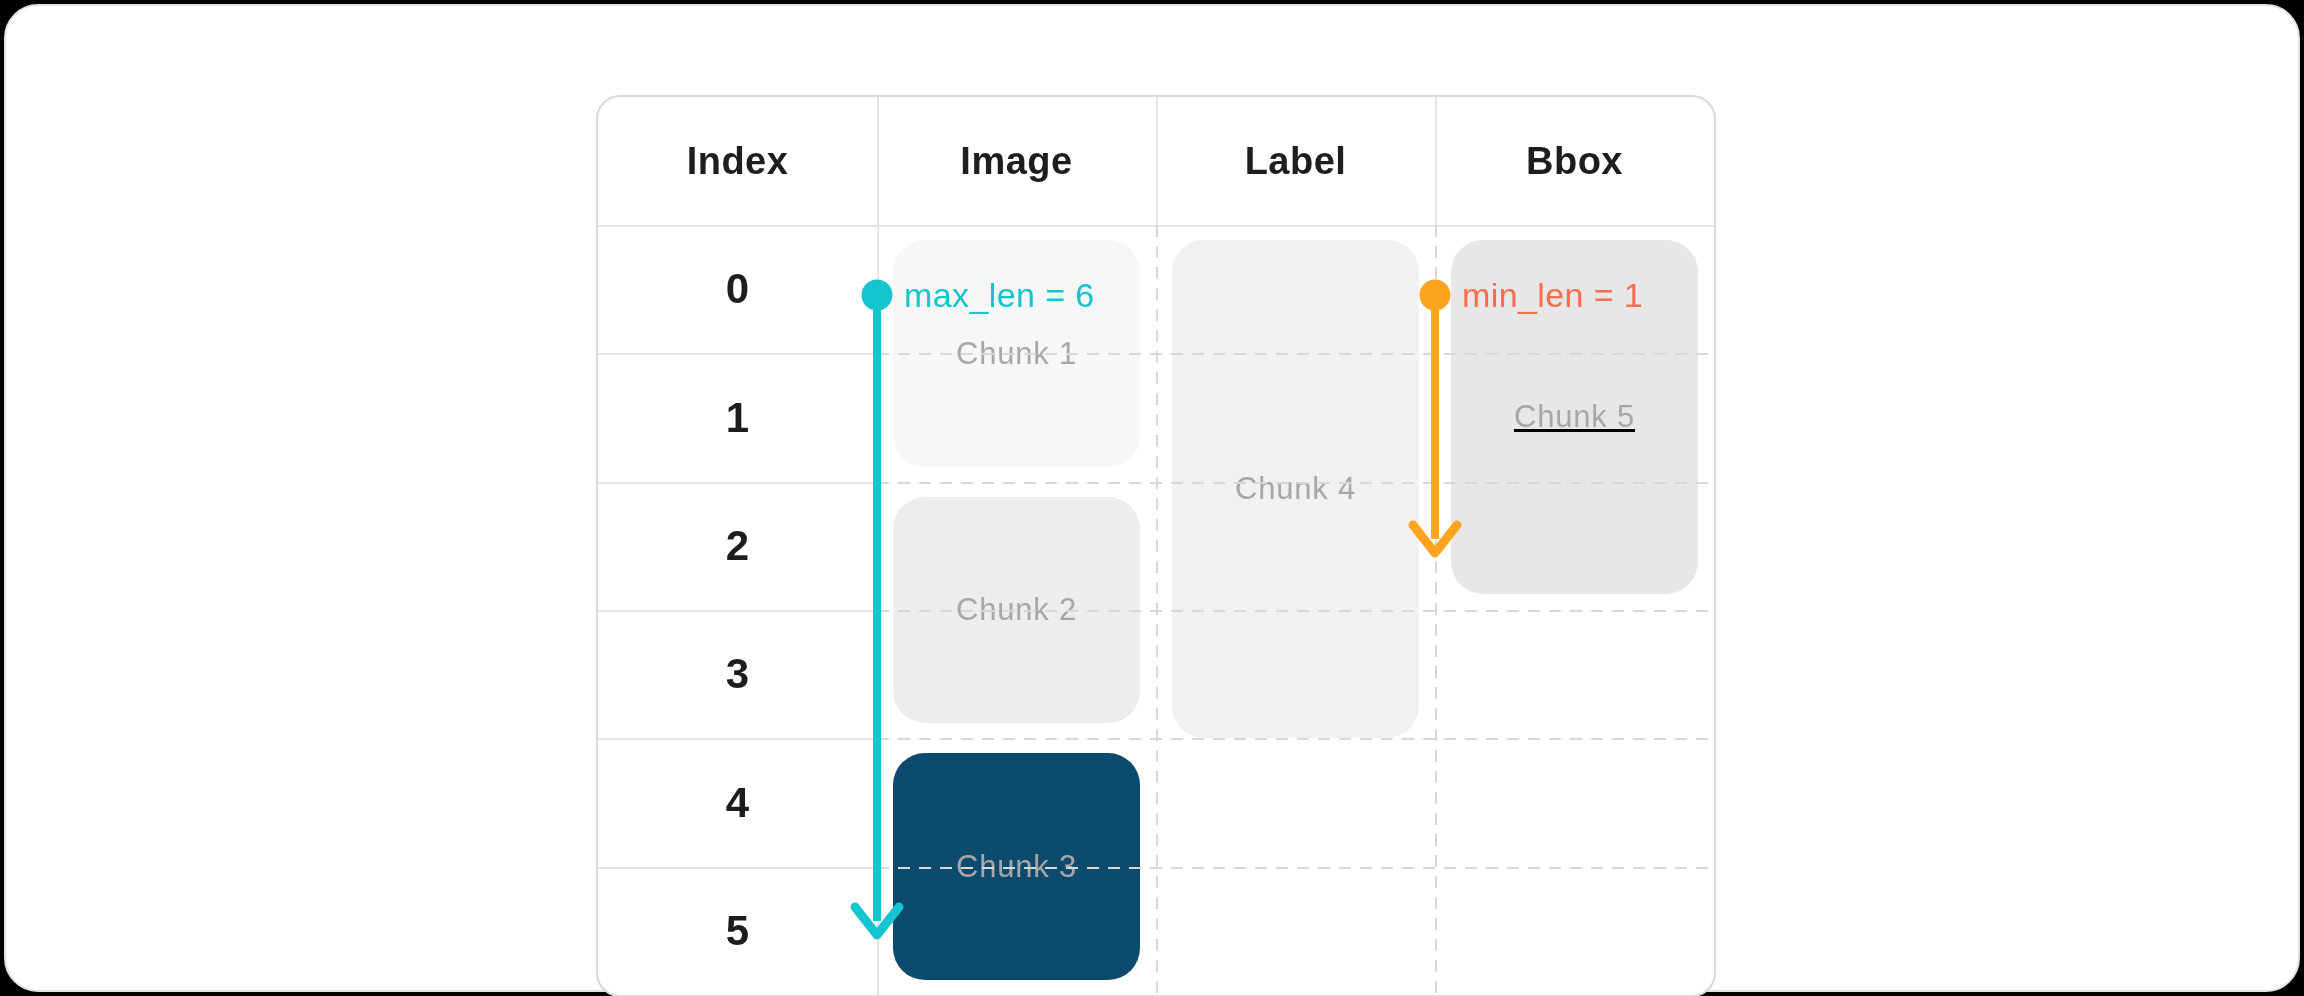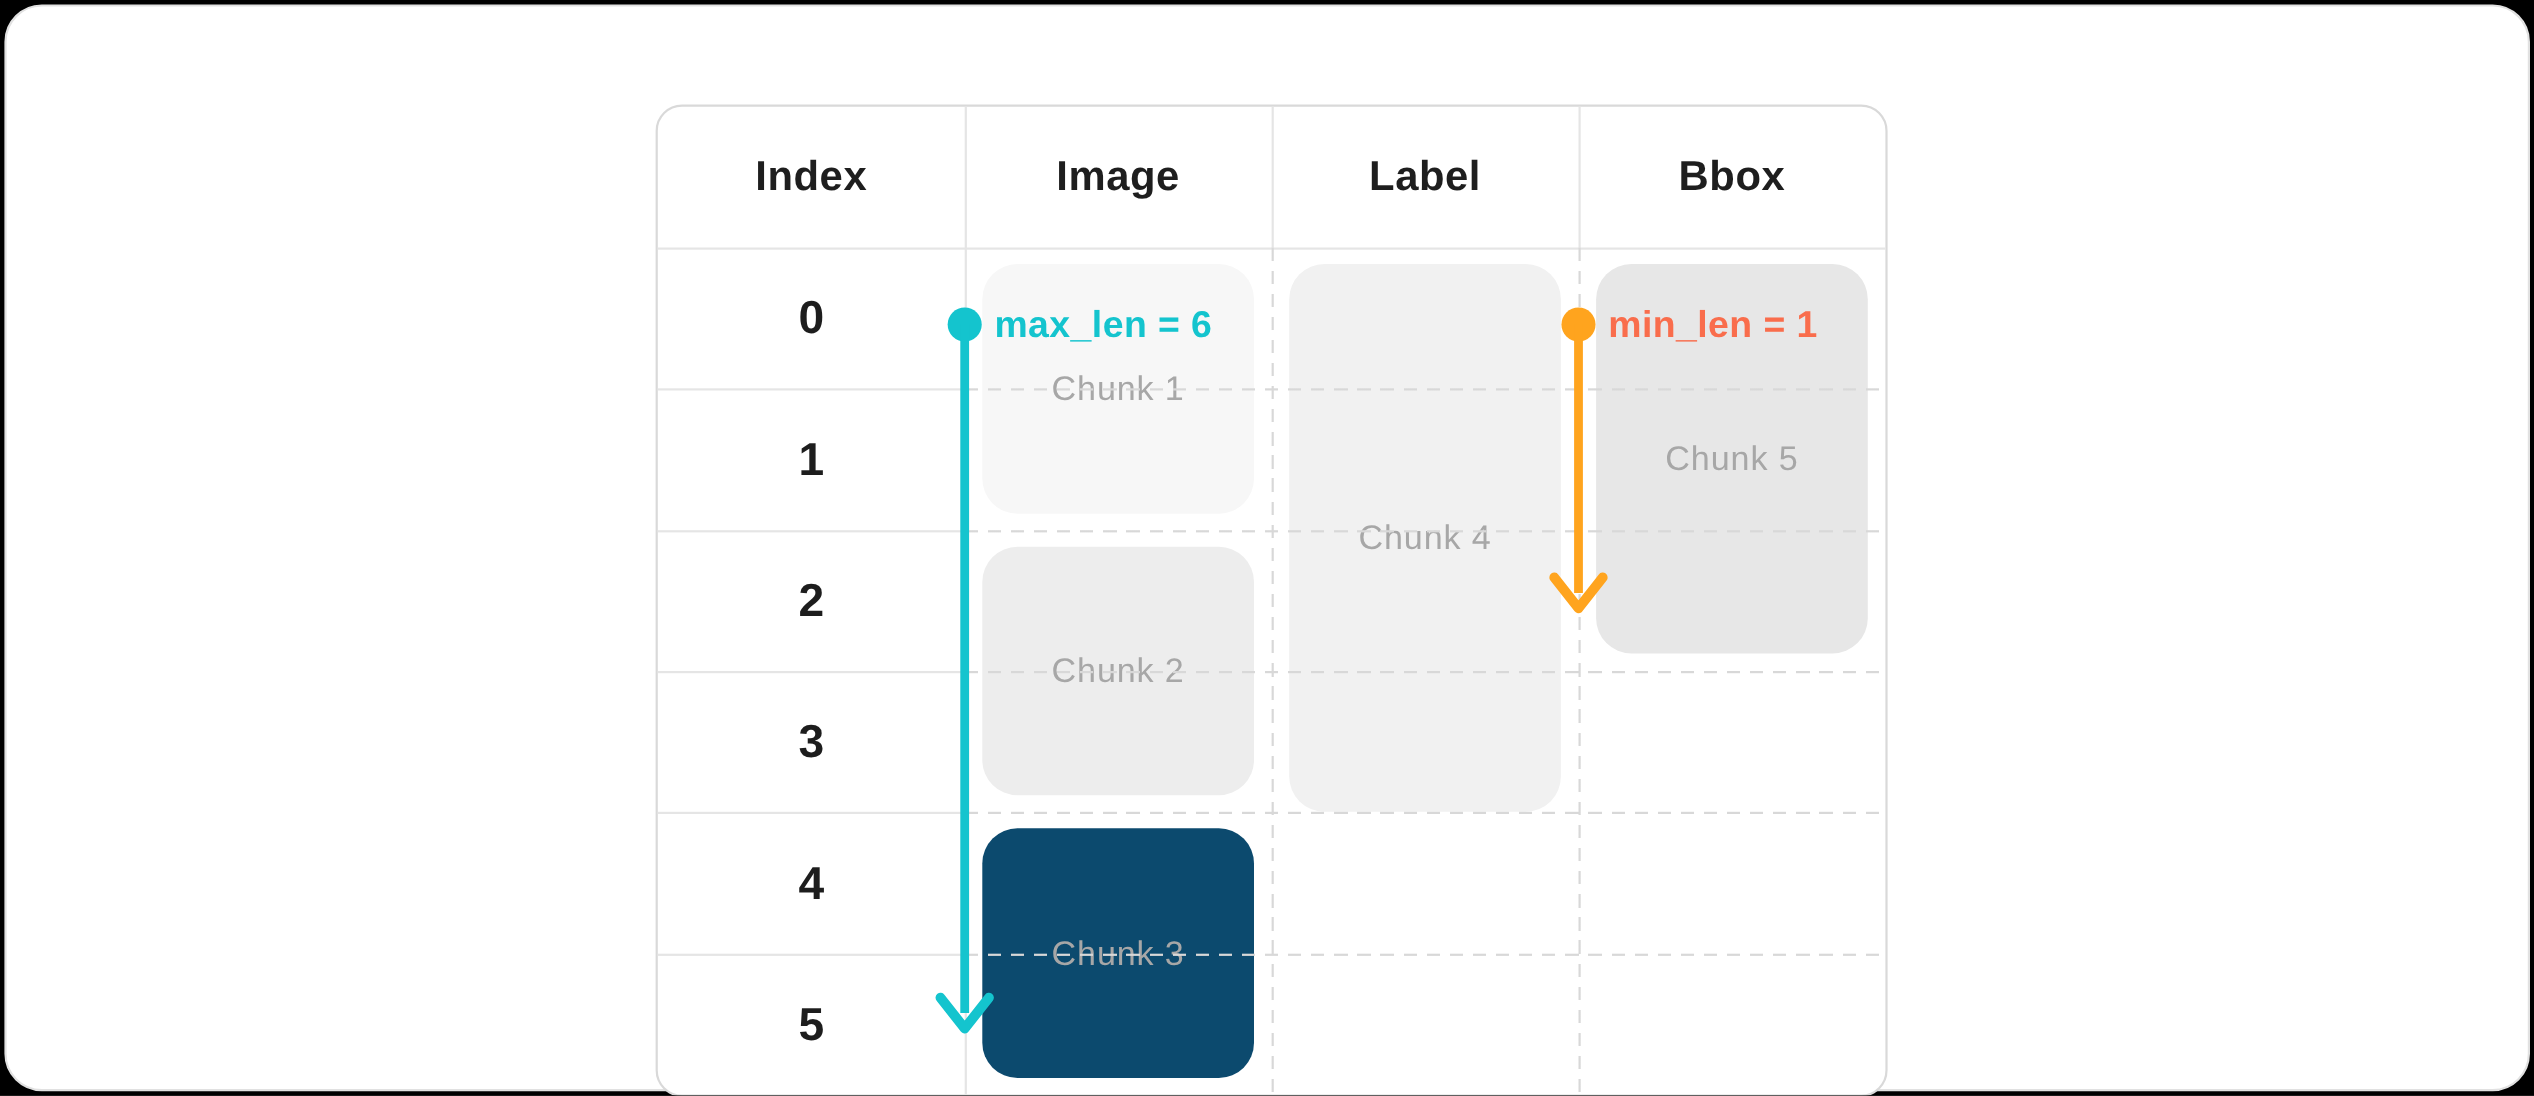--- a/index.html
+++ b/index.html
@@ -24,21 +24,21 @@
           background:repeating-linear-gradient(90deg,#D8D8D8 0 12px,transparent 12px 21px);}
   .dash-v{position:absolute;width:2px;z-index:30;
           background:repeating-linear-gradient(180deg,#D8D8D8 0 12px,transparent 12px 21px);}
   
   .chunk{position:absolute;width:247px;border-radius:32px;z-index:10;display:flex;
          align-items:center;justify-content:center;}
   .chunk span{font-size:31px;color:#A7A7A7;letter-spacing:0.8px;}
   
   .arrow{position:absolute;z-index:40;}
   .ann{position:absolute;height:44px;display:flex;align-items:center;z-index:40;
-       font-size:34px;font-weight:700;letter-spacing:0.4px;white-space:nowrap;}
+       font-size:34px;font-weight:400;letter-spacing:0.4px;white-space:nowrap;}
 </style>
 </head>
 <body>
 
 <div class="screen">
   <div class="card">
     <div class="table">
 
       <div class="hcell" style="left:0px">Index</div>
       <div class="hcell" style="left:279px">Image</div>
@@ -76,21 +76,21 @@
       </div>
       <div class="chunk" style="left: 295px; top: 400px; height: 226px; background: rgb(237, 237, 237);">
         <span>Chunk 2</span>
       </div>
       <div class="chunk" style="left: 295px; top: 656px; height: 227px; background: #0c4a6e;">
         <span>Chunk 3</span>
       </div>
       <div class="chunk" style="left: 574px; top: 143px; height: 498px; background: rgb(241, 241, 241);">
         <span>Chunk 4</span>
       </div>
-      <div class="chunk" style="left: 853px; top: 143px; height: 354px; background: rgb(231, 231, 231);">
+      <div class="chunk" style="left: 853px; top: 143px; height: 354px; background: rgb(231, 231, 231); text-decoration: underline;">
         <span>Chunk 5</span>
       </div>
 
       <div class="arrow" style="left: 248px; top: 162px; color: rgb(20, 196, 206);">
         <svg width="62" height="690" viewBox="0 0 62 690">
           <circle cx="31" cy="36" r="15.5" fill="currentColor"></circle>
           <line x1="31" y1="36" x2="31" y2="662" stroke="currentColor" stroke-width="8"></line>
           <polyline points="9,648 31,676 53,648" fill="none" stroke="currentColor" stroke-width="9" stroke-linecap="round" stroke-linejoin="round"></polyline>
         </svg>
       </div>

